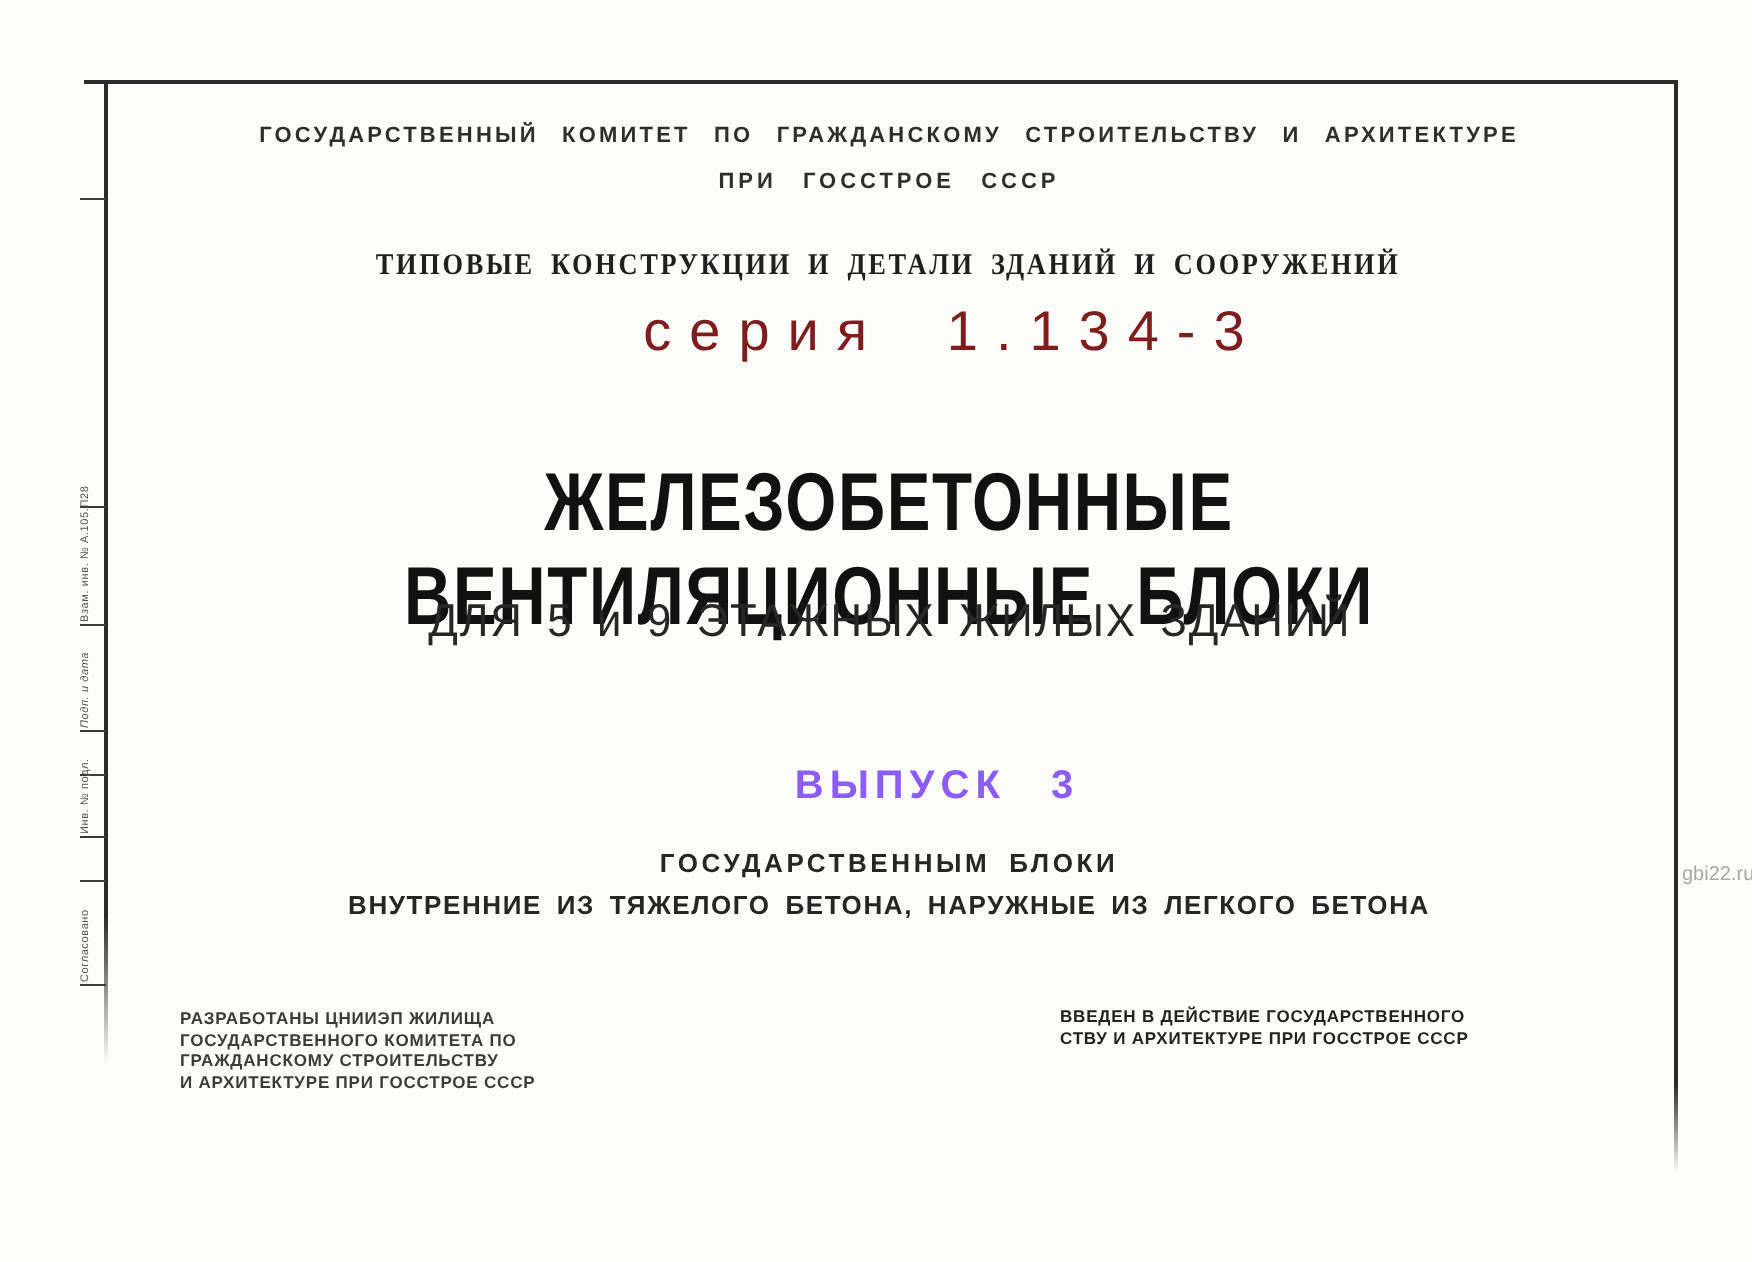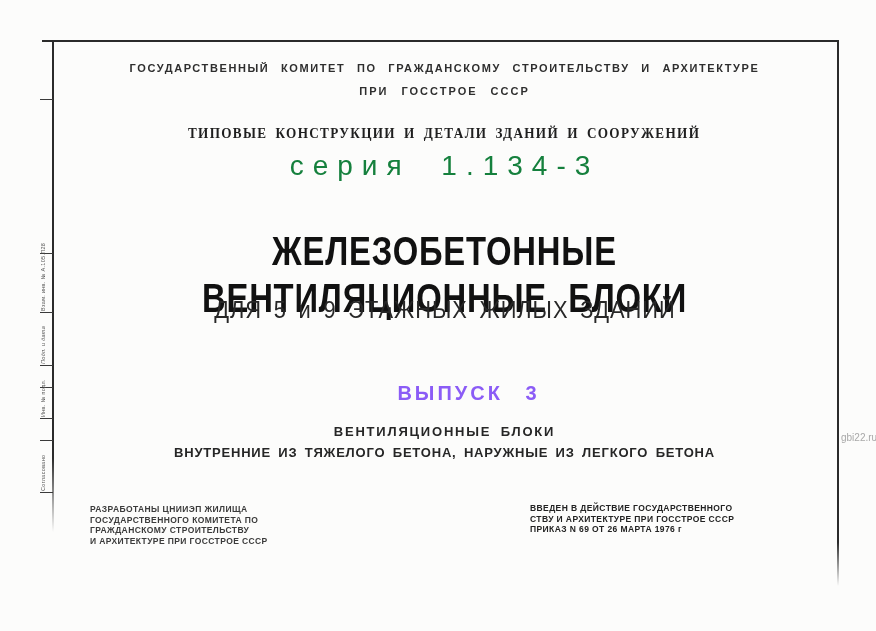--- a/index.html
+++ b/index.html
@@ -17,21 +17,21 @@
   .frame-right{position:absolute;left:837px;top:40px;width:2px;height:546px;background:linear-gradient(#2b2b2b 92%,rgba(43,43,43,0));}
   .tick{position:absolute;width:13px;height:1px;background:#3a3a3a;left:40px;}
   .t1{top:99px}.t2{top:253px}.t3{top:312px}.t4{top:365px}.t5{top:387px}.t6{top:418px}.t7{top:440px}.t8{top:492px}
 
   
   .center-col{position:absolute;left:53px;width:783px;text-align:center;}
   .org1{top:62px;font-size:11px;font-weight:bold;letter-spacing:1.6px;word-spacing:7px;color:#2e2e2e;}
   .org2{top:85px;font-size:11px;font-weight:bold;letter-spacing:2px;word-spacing:8px;color:#2e2e2e;}
   .series-caption{top:125px;font-size:15px;font-weight:bold;color:#1f1f1f;font-family:Liberation Serif, serif;}
   .series-caption .squeeze{display:inline-block;transform:scaleX(.88);letter-spacing:1.5px;word-spacing:4px;}
-  .series-number{top:150px;font-size:28px;letter-spacing:9px;word-spacing:14px;color:#15803d;}
+  .series-number{top:150px;font-size:28px;letter-spacing:9px;word-spacing:14px;color:#7f1d1d;padding-left:32px;}
   .main-title{top:228px;font-size:41px;font-weight:bold;color:#111;}
   .main-title .squeeze{display:inline-block;transform:scaleX(.8);letter-spacing:1px;word-spacing:14px;}
   .subtitle{top:297px;font-size:23px;letter-spacing:1px;word-spacing:5px;color:#272727;}
   .subtitle .squeeze{display:inline-block;transform:scaleX(.95);}
   .issue-label{top:382px;font-size:20px;font-weight:bold;letter-spacing:3px;word-spacing:14px;color:#8b5cf6;margin-left:24px;}
   .issue-line1{top:424px;font-size:13px;font-weight:bold;letter-spacing:1.8px;word-spacing:4px;color:#262626;}
   .issue-line2{top:445px;font-size:13px;font-weight:bold;letter-spacing:.8px;word-spacing:3px;color:#262626;}
 
   
   .footer-block{position:absolute;font-size:8.5px;font-weight:bold;line-height:10.5px;letter-spacing:.4px;color:#3b3b3b;white-space:nowrap;}
@@ -78,31 +78,30 @@
   <div class="center-col series-number">серия 1.134-3</div>
 
   <div class="center-col main-title">
     <span class="squeeze">ЖЕЛЕЗОБЕТОННЫЕ ВЕНТИЛЯЦИОННЫЕ БЛОКИ</span>
   </div>
   <div class="center-col subtitle">
     <span class="squeeze">ДЛЯ 5 и 9 ЭТАЖНЫХ ЖИЛЫХ ЗДАНИЙ</span>
   </div>
 
   <div class="center-col issue-label">ВЫПУСК 3</div>
-  <div class="center-col issue-line1">ВЕНТИЛЯЦИОННЫЕ БЛОКИ</div>
+  <div class="center-col issue-line1">ГОСУДАРСТВЕННЫМ БЛОКИ</div>
   <div class="center-col issue-line2">ВНУТРЕННИЕ ИЗ ТЯЖЕЛОГО БЕТОНА, НАРУЖНЫЕ ИЗ ЛЕГКОГО БЕТОНА</div>
 
   <div class="footer-block footer-left">
     <div>РАЗРАБОТАНЫ ЦНИИЭП ЖИЛИЩА</div>
     <div>ГОСУДАРСТВЕННОГО КОМИТЕТА ПО</div>
     <div>ГРАЖДАНСКОМУ СТРОИТЕЛЬСТВУ</div>
     <div>И АРХИТЕКТУРЕ ПРИ ГОССТРОЕ СССР</div>
   </div>
 
   <div class="footer-block footer-right">
     <div>ВВЕДЕН В ДЕЙСТВИЕ ГОСУДАРСТВЕННОГО</div>
     <div>СТВУ И АРХИТЕКТУРЕ ПРИ ГОССТРОЕ СССР</div>
-    <div>ПРИКАЗ N 69 ОТ 26 МАРТА 1976 г</div>
   </div>
 
   <div class="watermark">gbi22.ru</div>
 
 </div>
 
 </body></html>

